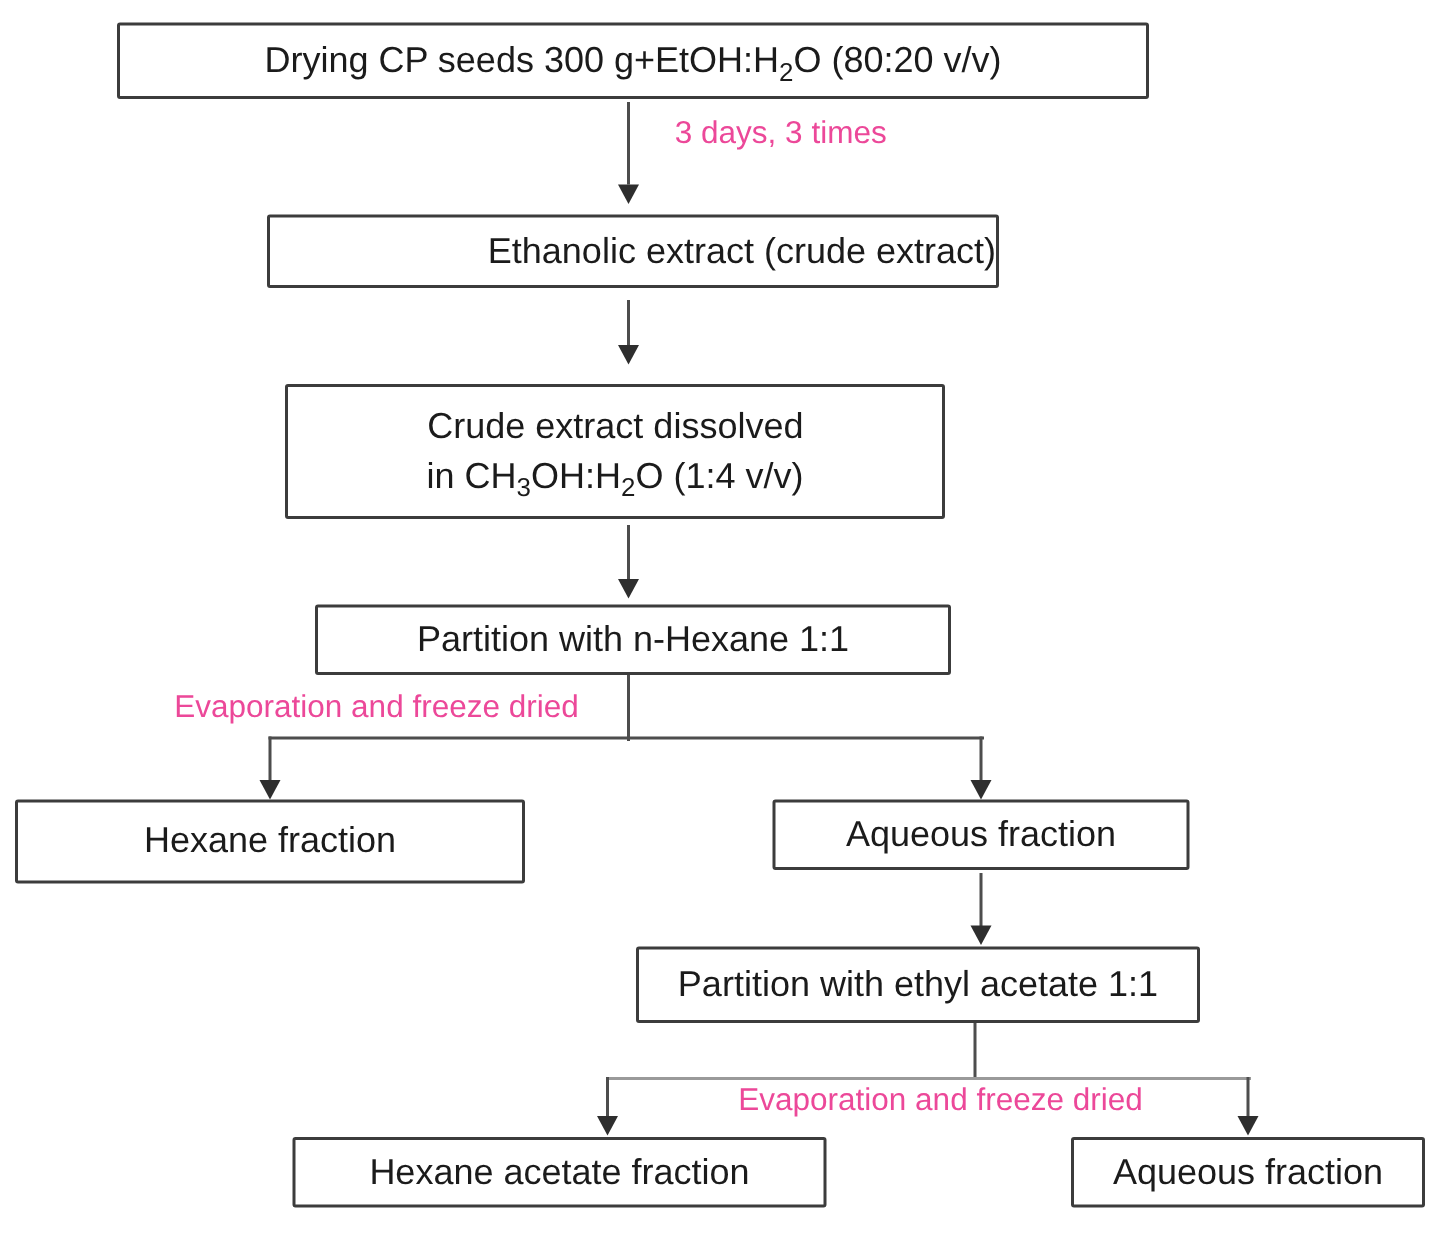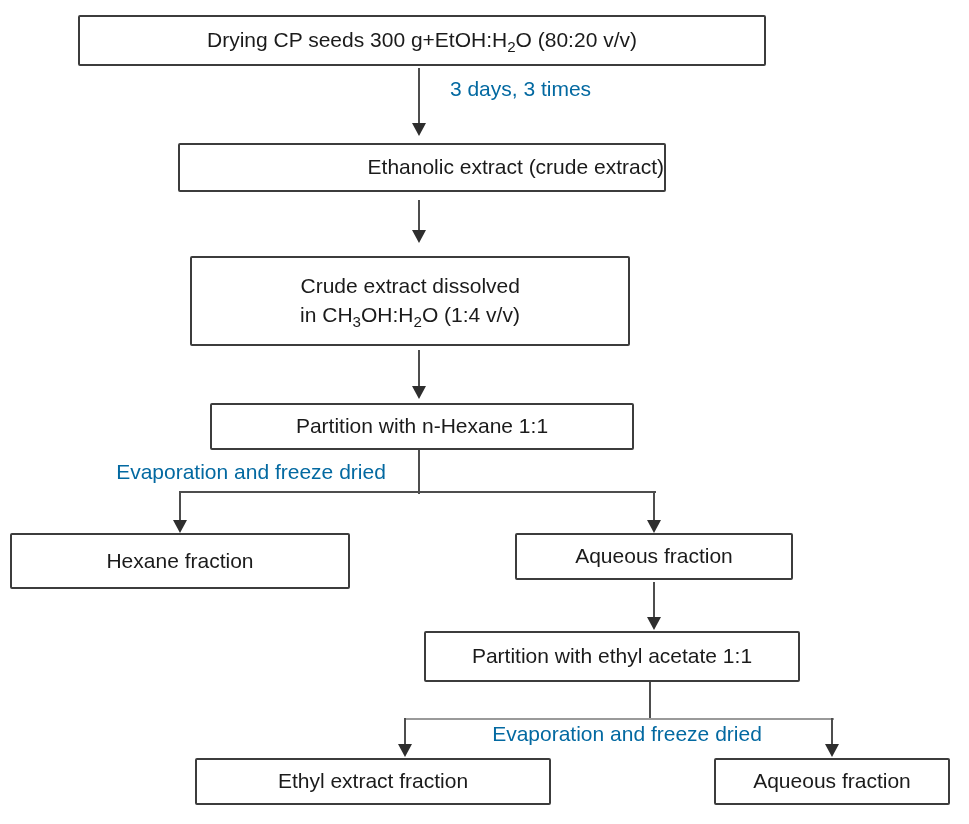--- a/index.html
+++ b/index.html
@@ -15,21 +15,21 @@
   .node {
     position: absolute;
     box-sizing: border-box;
     background: #ffffff;
     border: 2px solid #3c3c3c;
     border-radius: 2px;
     display: flex;
     align-items: center;
     justify-content: center;
     text-align: center;
-    font-size: 21px;
+    font-size: 24px;
     line-height: 1.38;
     color: #1b1b1b;
   }
   .node sub { font-size: 0.72em; line-height: 0; }
   .vline {
     position: absolute;
     width: 2px;
     background: #4d4d4d;
   }
   .hline {
@@ -44,21 +44,21 @@
     height: 0;
     border-left: 7px solid transparent;
     border-right: 7px solid transparent;
     border-top: 13px solid #2e2e2e;
   }
   .edge-label {
     position: absolute;
     font-size: 21px;
     line-height: 25px;
     text-align: center;
-    color: #0369a1;
+    color: #ec4899;
     white-space: nowrap;
   }
 </style>
 </head>
 <body>
 
 <div id="stage">
 
   <div class="node" style="left:78px; top:15px; width:688px; height:51px;">
     <span>Drying CP seeds 300 g+EtOH:H<sub>2</sub>O (80:20 v/v)</span>
@@ -120,20 +120,20 @@
   <div class="hline light" style="left:404px; top:718px; width:430px;"></div>
   <div class="edge-label" style="left:452px; top:721px; width:350px;">
     <span>Evaporation and freeze dried</span>
   </div>
   <div class="vline" style="left:404px; top:718px; height:28px;"></div>
   <div class="arrowhead" style="left:398px; top:744px;"></div>
   <div class="vline" style="left:831px; top:718px; height:28px;"></div>
   <div class="arrowhead" style="left:825px; top:744px;"></div>
 
   <div class="node" style="left:195px; top:758px; width:356px; height:47px;">
-    <span>Ethyl extract fraction</span>
+    <span>Hexane acetate fraction</span>
   </div>
 
   <div class="node" style="left:714px; top:758px; width:236px; height:47px;">
     <span>Aqueous fraction</span>
   </div>
 
 </div>
 
 </body></html>

